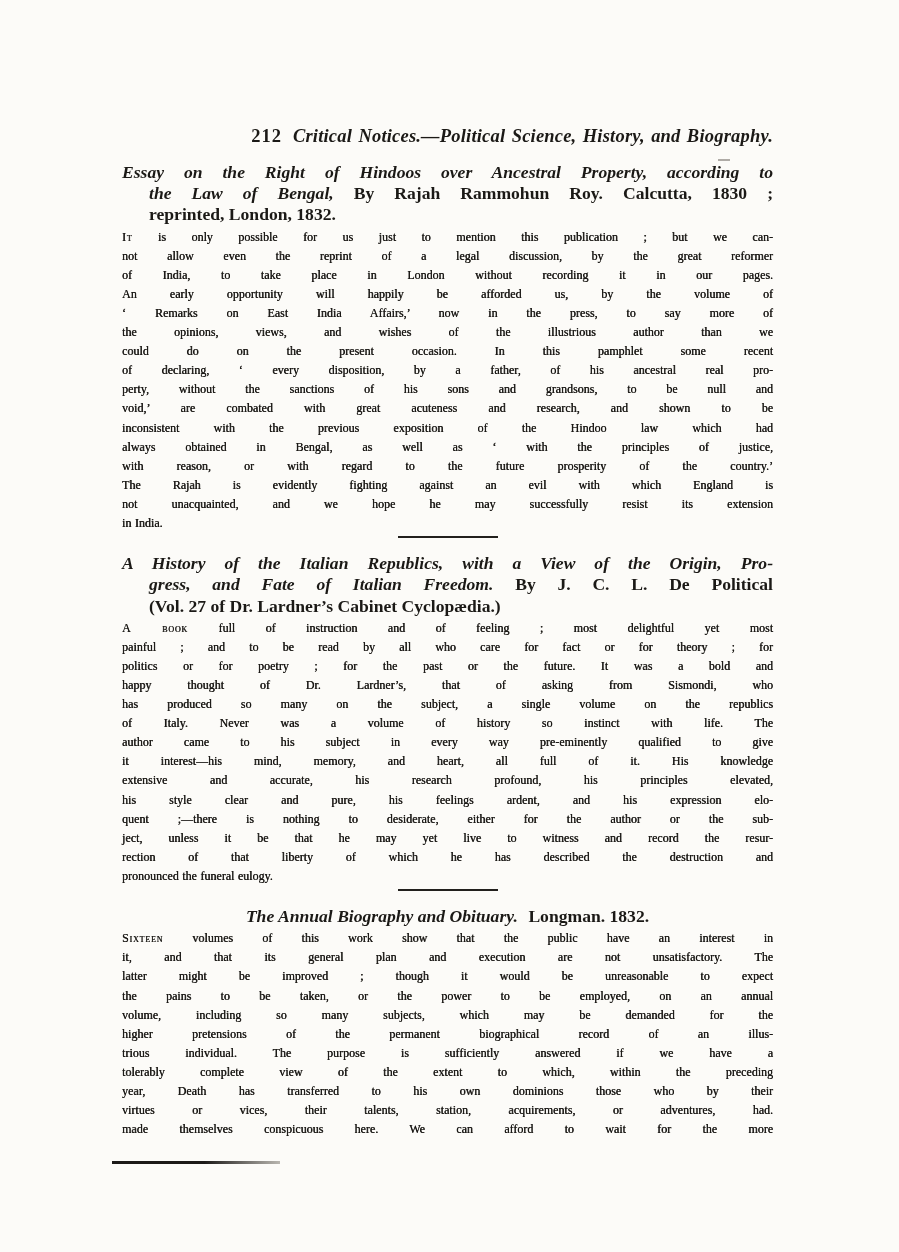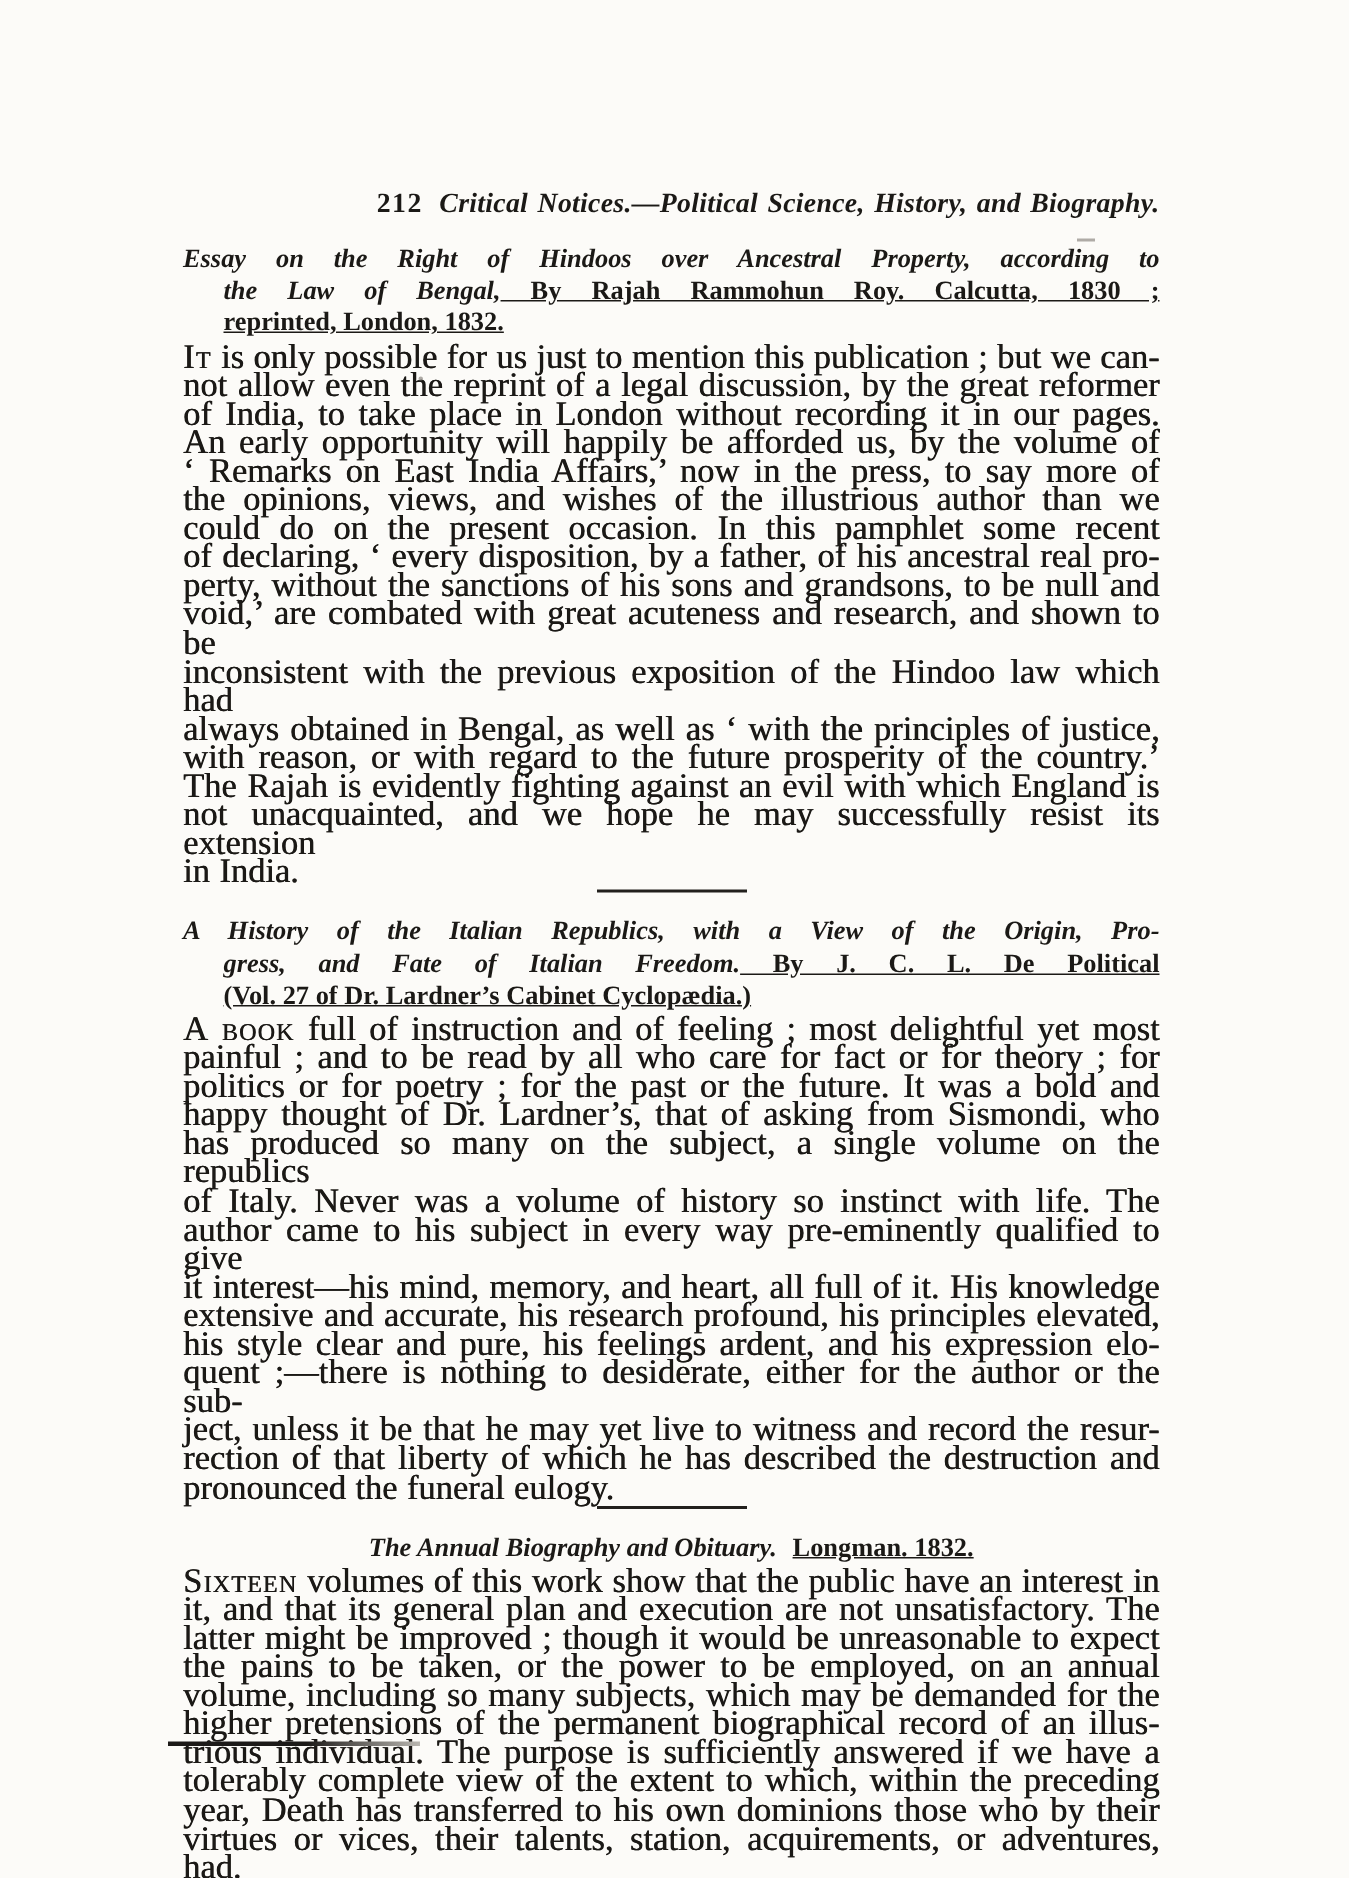--- a/index.html
+++ b/index.html
@@ -41,25 +41,25 @@
   
   .heading {
     font-size: 17.6px;
     line-height: 21.2px;
     font-weight: bold;
   }
   .heading .h-line.indent { padding-left: 27px; }
   .heading.center { text-align: center; }
   .heading.center .seg-roman { margin-left: 0.6em; }
   .seg-italic { font-style: italic; }
-  .seg-roman { font-style: normal; text-decoration: underline; }
+  .seg-roman { font-style: normal; }
 
   
   .body-par {
-    font-size: 23px;
+    font-size: 12px;
     line-height: 19.1px;
     margin-top: 2px;
     text-shadow: 0.35px 0 0 currentColor; 
     word-spacing: 0.5px;
   }
   .jline {
     text-align: justify;
     text-align-last: justify;
   }
   .lead {

